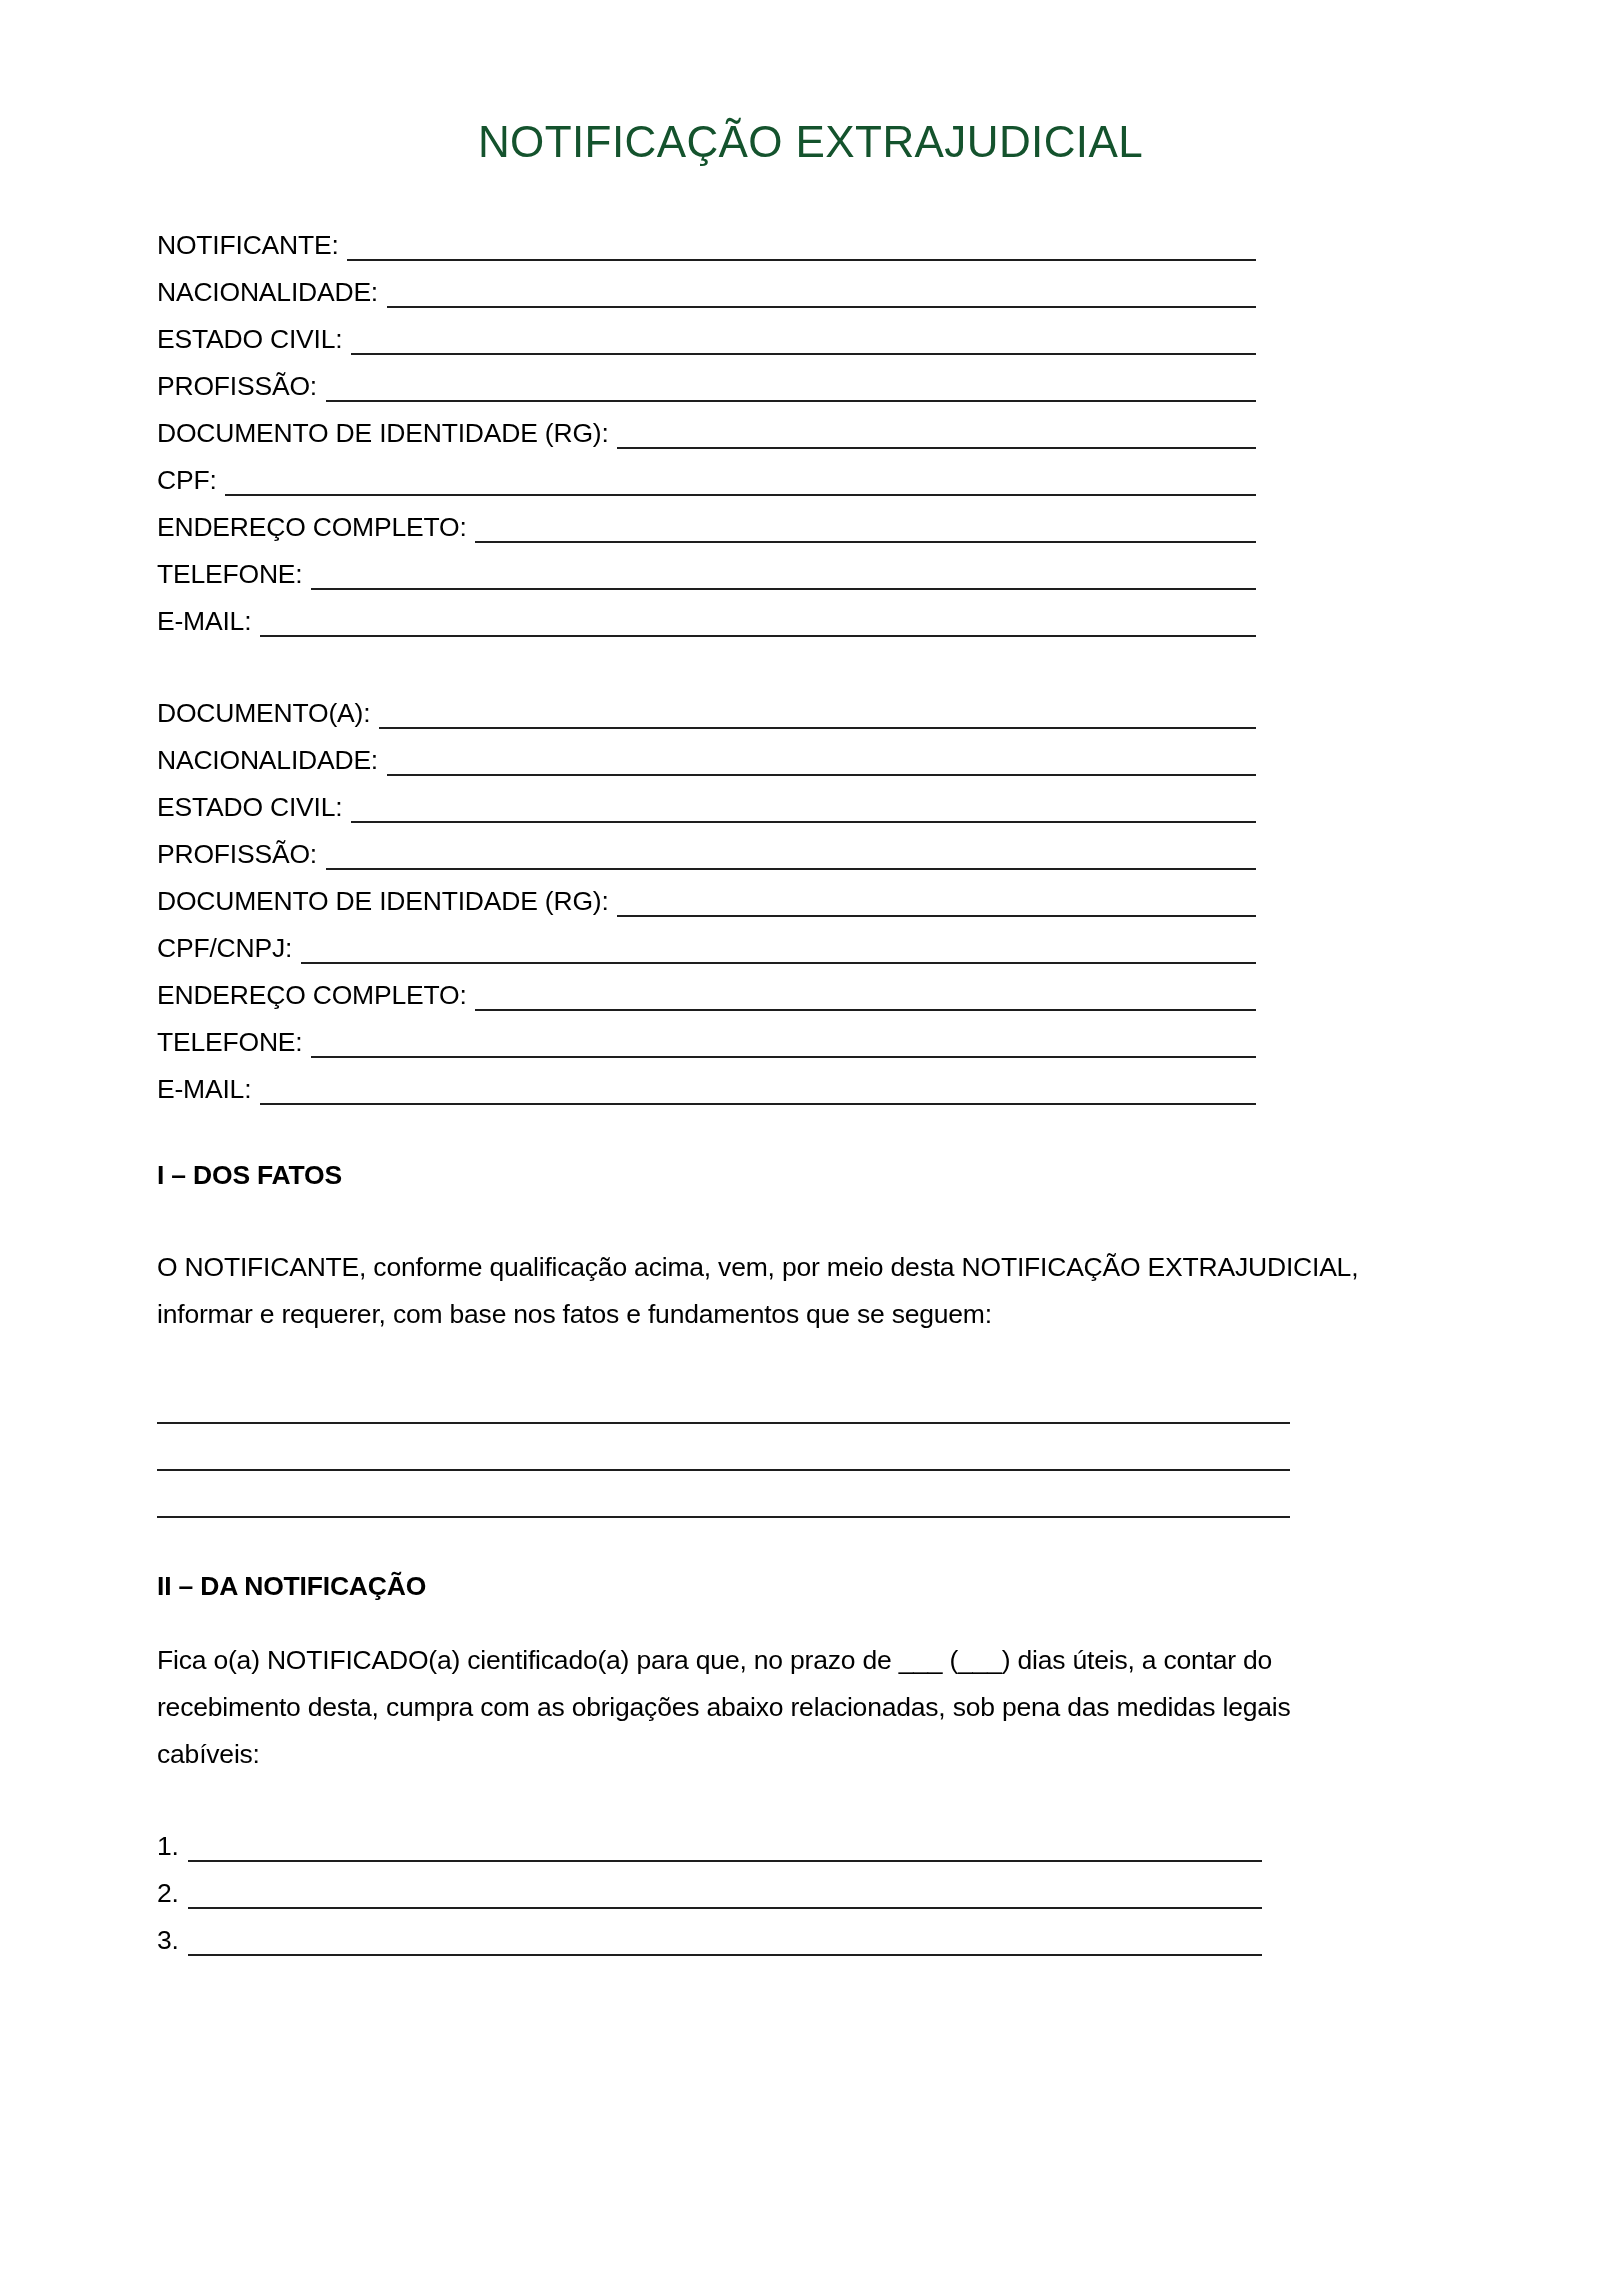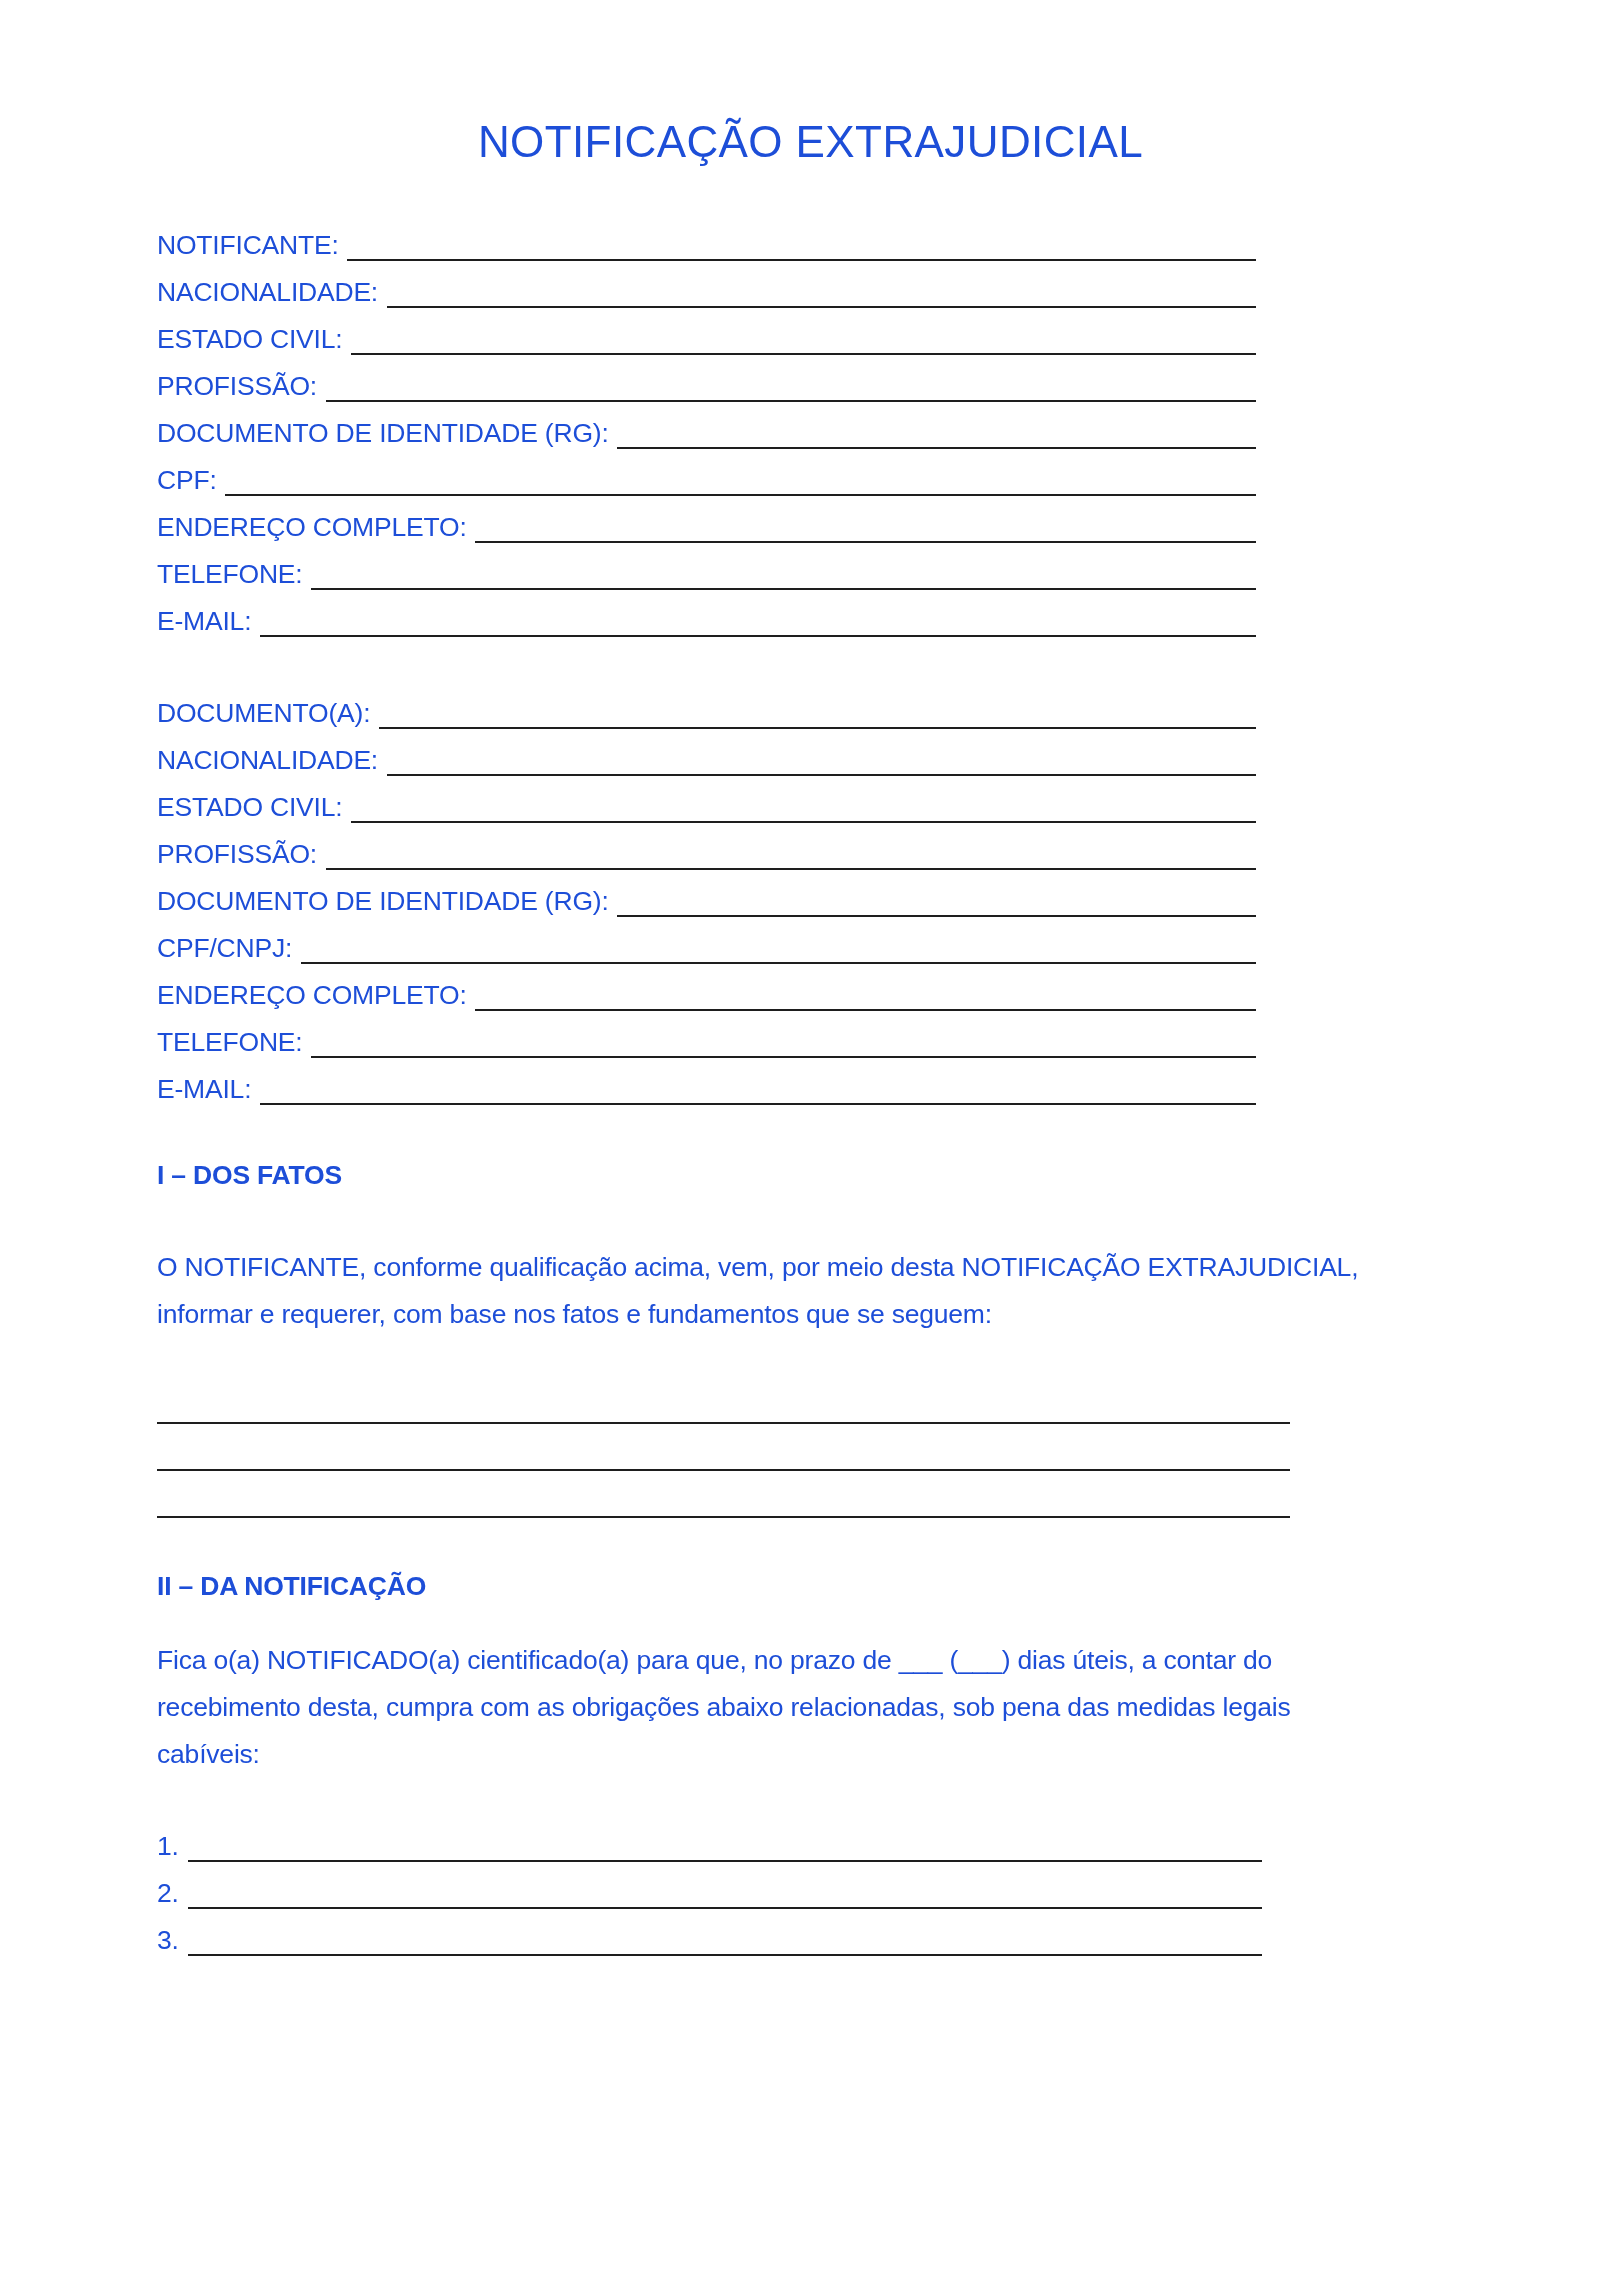--- a/index.html
+++ b/index.html
@@ -11,27 +11,27 @@
   .page {
     box-sizing: border-box;
     width: 1621px; height: 2293px;
     padding: 114px 157px 0 157px;
     background: #ffffff;
     overflow: hidden;
   }
   .doc-title {
     font-size: 44px; font-weight: 400; line-height: 55px;
     margin: 0 0 53px 0; text-align: center;
-    letter-spacing: 0.4px; color: #1d4ed8;
+    letter-spacing: 0.4px; color: #14532d;
   }
   .fields-block { margin: 0; }
   .fields-block.second { margin-top: 45px; }
   .field-row { display: flex; height: 47px; margin-right: 208px; }
   .field-label, .item-number, .section-heading, .para {
-    font-size: 26.5px; letter-spacing: -0.2px; color: #1d4ed8;
+    font-size: 26.5px; letter-spacing: -0.2px; color: #000000;
   }
   .field-label { line-height: 47px; white-space: pre; }
   .field-blank, .item-blank {
     flex: 1; margin-left: 8.8px; align-self: flex-end;
     height: 0; border-bottom: 2px solid #1e1e1e; margin-bottom: 7.8px;
   }
   .section-heading { font-weight: 700; line-height: 47px; margin: 0; }
   #heading-fatos { margin-top: 39px; }
   #heading-notificacao { margin-top: 45px; }
   .para { line-height: 47px; margin: 0; white-space: pre-wrap; }

